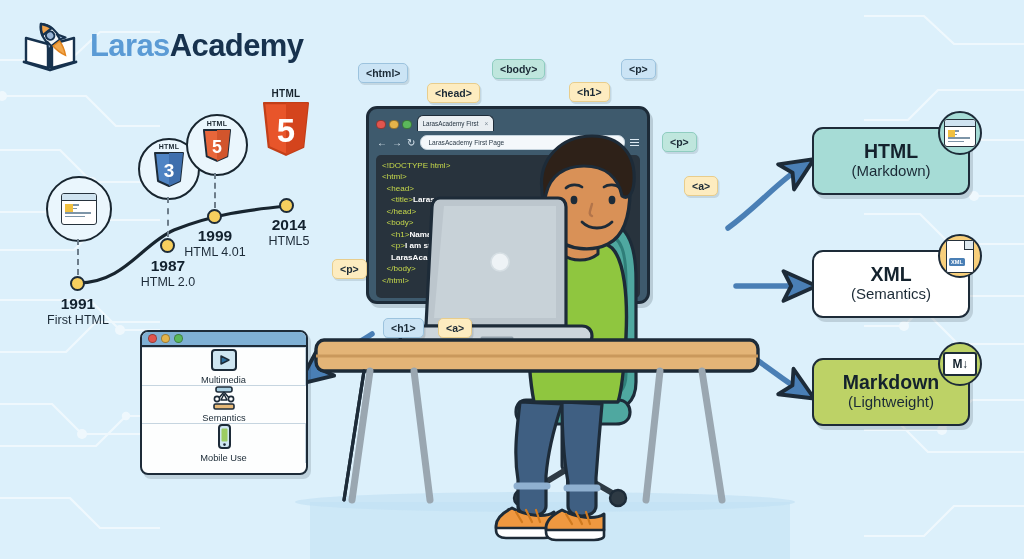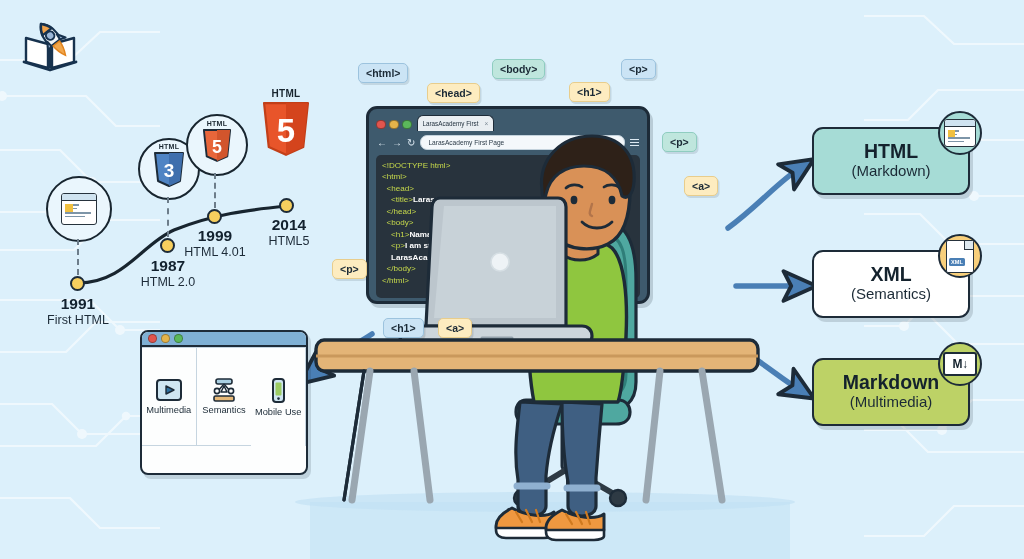--- a/index.html
+++ b/index.html
@@ -81,21 +81,21 @@
 
   
   .compare{position:absolute;left:140px;top:330px;width:168px;height:145px;
     background:#fdfefe;border:2.5px solid #1d2b38;border-radius:8px;
     box-shadow:3px 4px 0 rgba(28,43,56,.15);box-sizing:border-box;overflow:hidden;}
   .cmp-bar{height:13px;background:#7fb0d4;border-bottom:2px solid #1d2b38;
     display:flex;align-items:center;gap:4px;padding:0 6px;}
   .cmp-bar i{width:7px;height:7px;border-radius:50%;display:block;border:1px solid rgba(0,0,0,.3);}
   .cmp-title{text-align:center;font-size:14.5px;font-weight:bold;color:#16242f;
     padding:7px 0 6px;}
-  .cmp-grid{display:grid;grid-template-columns:1fr 1fr 1fr;
+  .cmp-grid{display:grid;grid-template-columns:1fr;
     border-top:1.4px solid #c6d5e0;height:98px;}
   .cmp-cell{display:flex;flex-direction:column;align-items:center;justify-content:center;
     gap:3px;border-right:1.4px solid #c6d5e0;border-bottom:1.4px solid #c6d5e0;}
   .cmp-cell:nth-child(2n){border-right:none;}
   .cmp-cell:nth-child(n+3){border-bottom:none;}
   .cmp-lbl{font-size:9.3px;color:#1b2a36;}
 
   
   .ocard{position:absolute;width:158px;height:68px;border-radius:11px;
     border:2.5px solid #1d2b38;box-shadow:3px 4px 0 rgba(28,43,56,.16);
@@ -180,20 +180,23 @@
 
         <g transform="rotate(-38 30 20)">
           <path d="M30 2 C37 8 38 18 36 26 L24 26 C22 18 23 8 30 2 Z" fill="#f2f6f9" stroke="#17324e" stroke-width="2.2" stroke-linejoin="round"></path>
           <path d="M30 2 C33 5.5 35 9 35.8 12 L24.2 12 C25 9 27 5.5 30 2 Z" fill="#f0a24b" stroke="#17324e" stroke-width="2.2" stroke-linejoin="round"></path>
           <circle cx="30" cy="17" r="4.2" fill="#9db8d8" stroke="#17324e" stroke-width="2"></circle>
           <path d="M24 20 L19 28 L24.5 26 Z" fill="#9db8d8" stroke="#17324e" stroke-width="2" stroke-linejoin="round"></path>
           <path d="M36 20 L41 28 L35.5 26 Z" fill="#9db8d8" stroke="#17324e" stroke-width="2" stroke-linejoin="round"></path>
           <path d="M26 27 C26 33 28 38 30 42 C32 38 34 33 34 27 Z" fill="#f2a74c" stroke="#e2851f" stroke-width="1.4"></path>
         </g>
       </svg>
+    </div>
+    <div class="logo-text">
+      <span class="t1">Laras</span><span class="t2">Academy</span>
     </div>
   </div>
 
   <div class="timeline">
     <svg width="300" height="210" style="position:absolute;left:0;top:0;">
       <path d="M44 165 C90 165 108 126 140 112 C180 96 214 92 252 88" fill="none" stroke="#18252f" stroke-width="3.2" stroke-linecap="round"></path>
     </svg>
 
     <div class="tl-ring" style="left:12px;top:58px;width:62px;height:62px;">
       <div class="win-doc">
@@ -465,21 +468,21 @@
     <div class="obadge" style="background:#f8cf7b;">
       <div class="xmlfile">
         <div class="fold"></div>
         <div class="tag">XML</div>
       </div>
     </div>
   </div>
 
   <div class="ocard" style="left:812px;top:358px;background:#bdd266;">
     <div class="o1">Markdown</div>
-    <div class="o2">(Multimedia)</div>
+    <div class="o2">(Lightweight)</div>
     <div class="obadge" style="background:#bdd266;">
       <div class="mdbox">M↓</div>
     </div>
   </div>
 
   <div id="chips">
       <div class="chip blue" style="left: 358px; top: 63px;">&lt;html&gt;</div>
       <div class="chip cream" style="left: 427px; top: 83px;">&lt;head&gt;</div>
       <div class="chip green" style="left: 492px; top: 59px;">&lt;body&gt;</div>
       <div class="chip cream" style="left: 569px; top: 82px;">&lt;h1&gt;</div>

